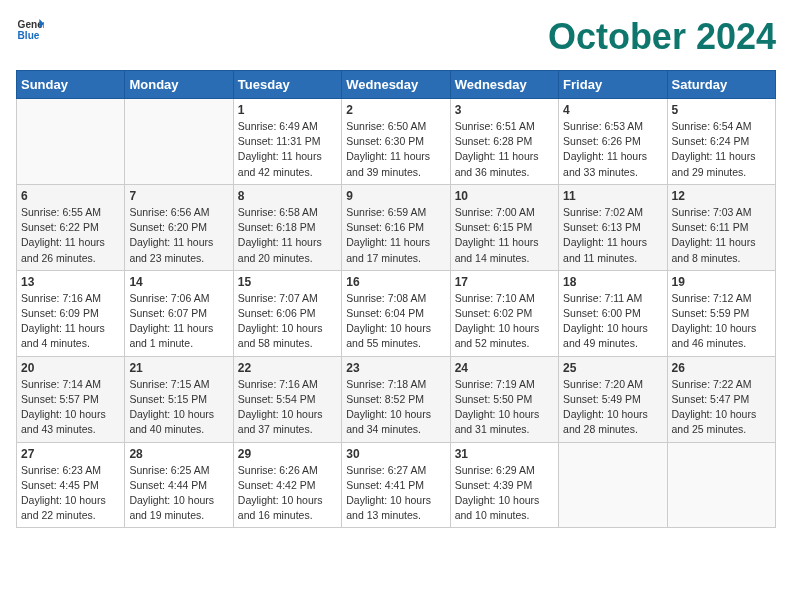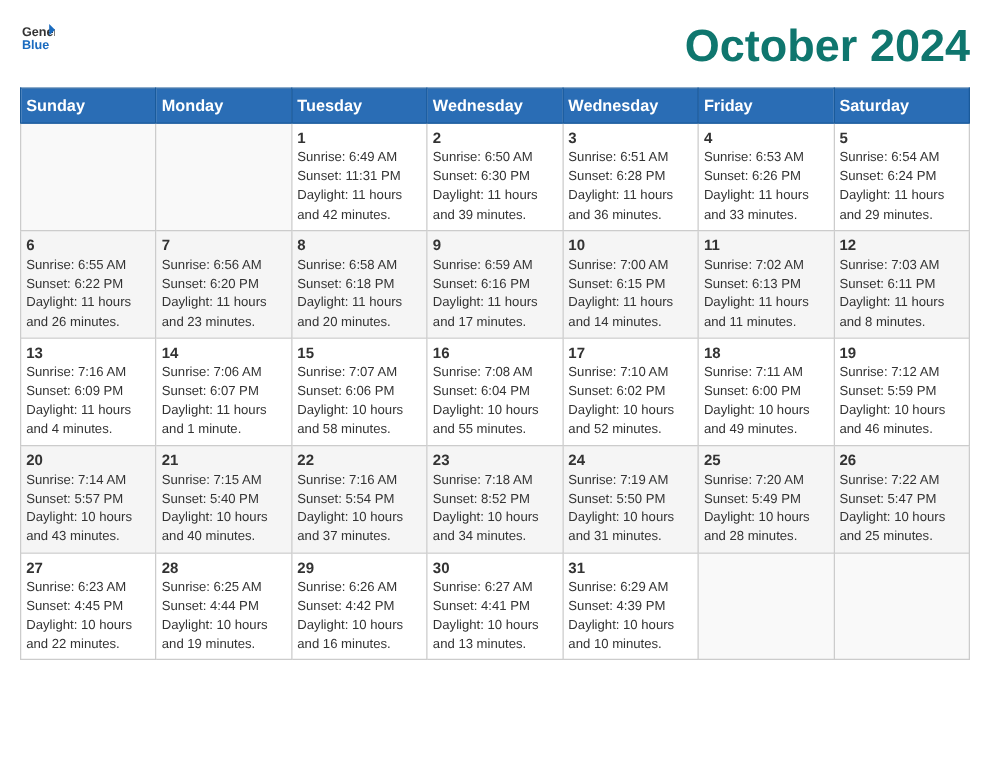--- a/index.html
+++ b/index.html
@@ -276,21 +276,21 @@
         <div class="day-info">
           <span>Sunrise: 7:14 AM</span><br>
           <span>Sunset: 5:57 PM</span><br>
           <span>Daylight: 10 hours and 43 minutes.</span>
         </div>
         </td>
         <td>
           <span class="day-num">21</span>
         <div class="day-info">
           <span>Sunrise: 7:15 AM</span><br>
-          <span>Sunset: 5:40 PM</span><br>
+          <span>Sunset: 5:15 PM</span><br>
           <span>Daylight: 10 hours and 40 minutes.</span>
         </div>
         </td>
         <td>
           <span class="day-num">22</span>
         <div class="day-info">
           <span>Sunrise: 7:16 AM</span><br>
           <span>Sunset: 5:54 PM</span><br>
           <span>Daylight: 10 hours and 37 minutes.</span>
         </div>

